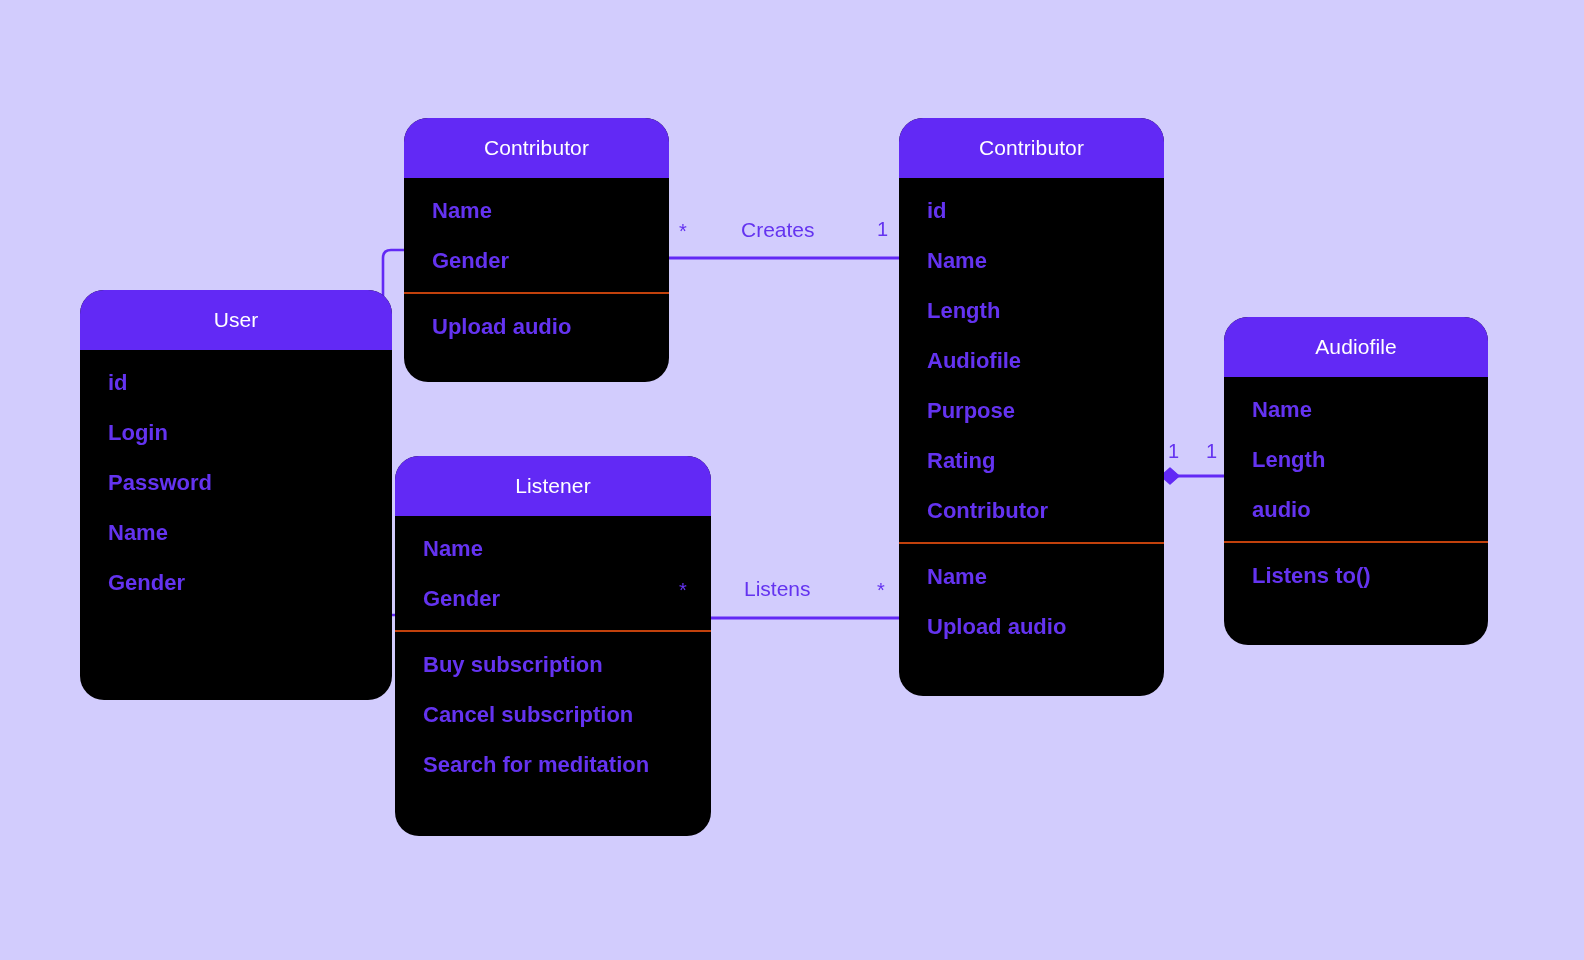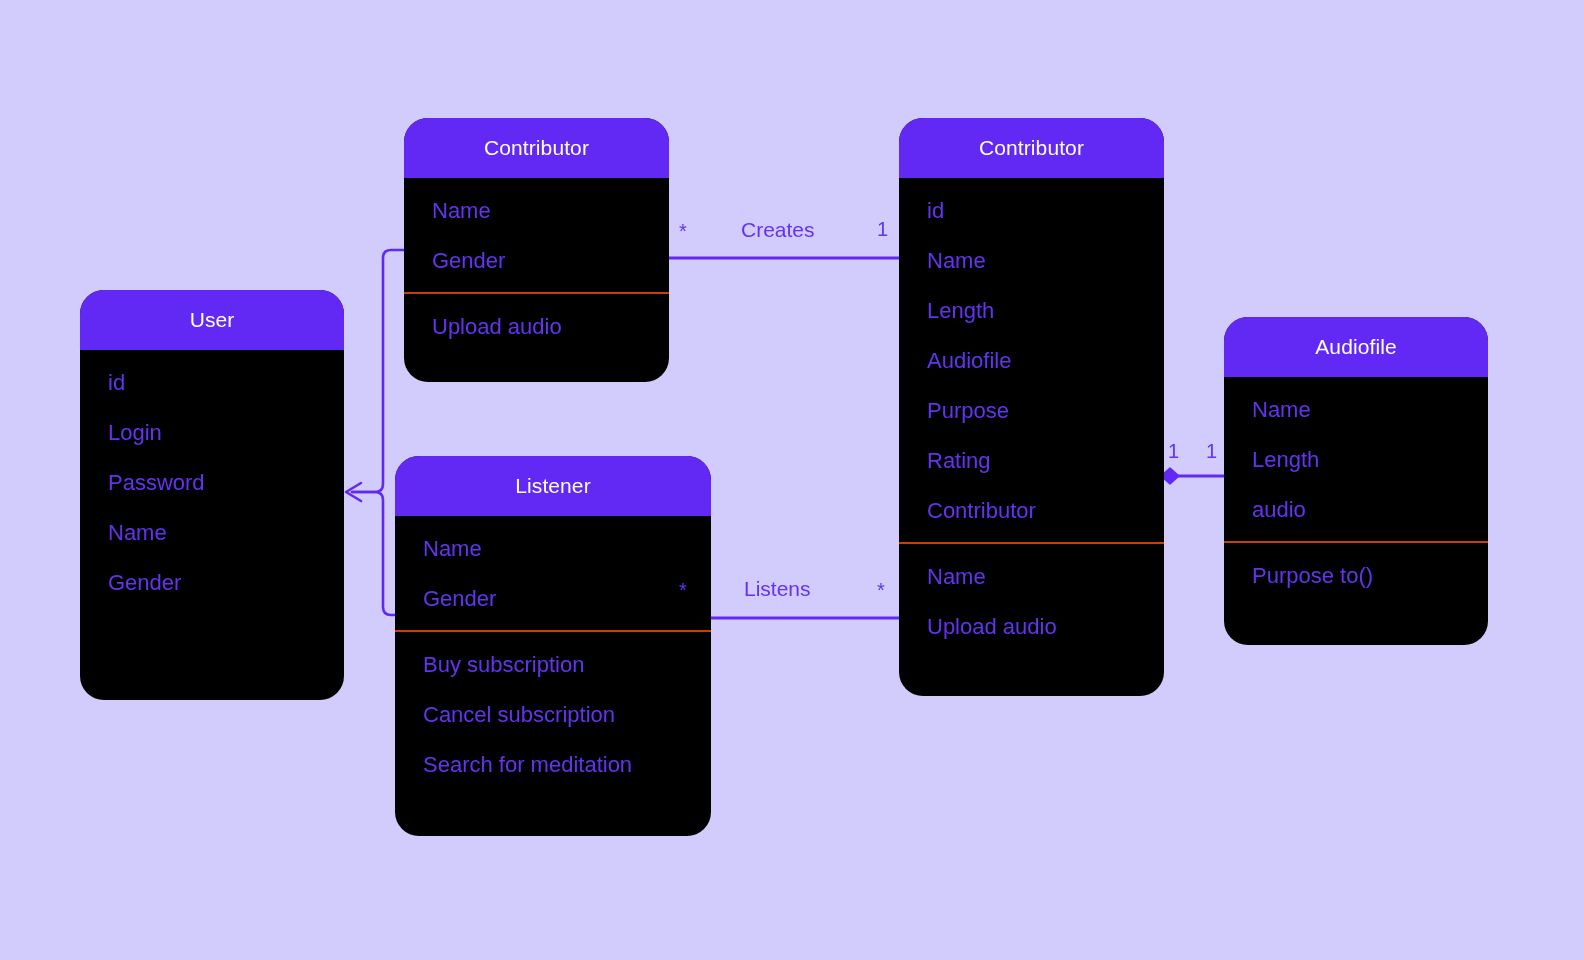--- a/index.html
+++ b/index.html
@@ -60,27 +60,28 @@
   }
   .uml-section.ops {
     border-top: 2px solid #c2410c;
   }
   .uml-member {
     color: #6433f0;
     font-size: 22px;
     line-height: 1;
     margin-bottom: 28px;
     white-space: nowrap;
+    font-weight: bold;
   }
   .uml-member:last-child {
     margin-bottom: 0;
   }
 
   
-  #box-user        { left: 80px;   top: 290px; width: 264px; height: 410px; }
+  #box-user        { left: 80px;   top: 290px; width: 312px; height: 410px; }
   #box-contributor { left: 404px;  top: 118px; width: 265px; height: 264px; }
   #box-listener    { left: 395px;  top: 456px; width: 316px; height: 380px; }
   #box-meditation  { left: 899px;  top: 118px; width: 265px; height: 578px; }
   #box-audiofile   { left: 1224px; top: 317px; width: 264px; height: 328px; }
 
   
   .edge-label {
     position: absolute;
     z-index: 3;
     color: #6433f0;
@@ -196,17 +197,17 @@
   </div>
 
   <div class="uml-class" id="box-audiofile">
     <div class="uml-header">Audiofile</div>
     <div class="uml-section attrs">
       <div class="uml-member">Name</div>
       <div class="uml-member">Length</div>
       <div class="uml-member">audio</div>
     </div>
     <div class="uml-section ops">
-      <div class="uml-member">Purpose to()</div>
+      <div class="uml-member">Listens to()</div>
     </div>
   </div>
 
 </div>
 
 </body></html>

